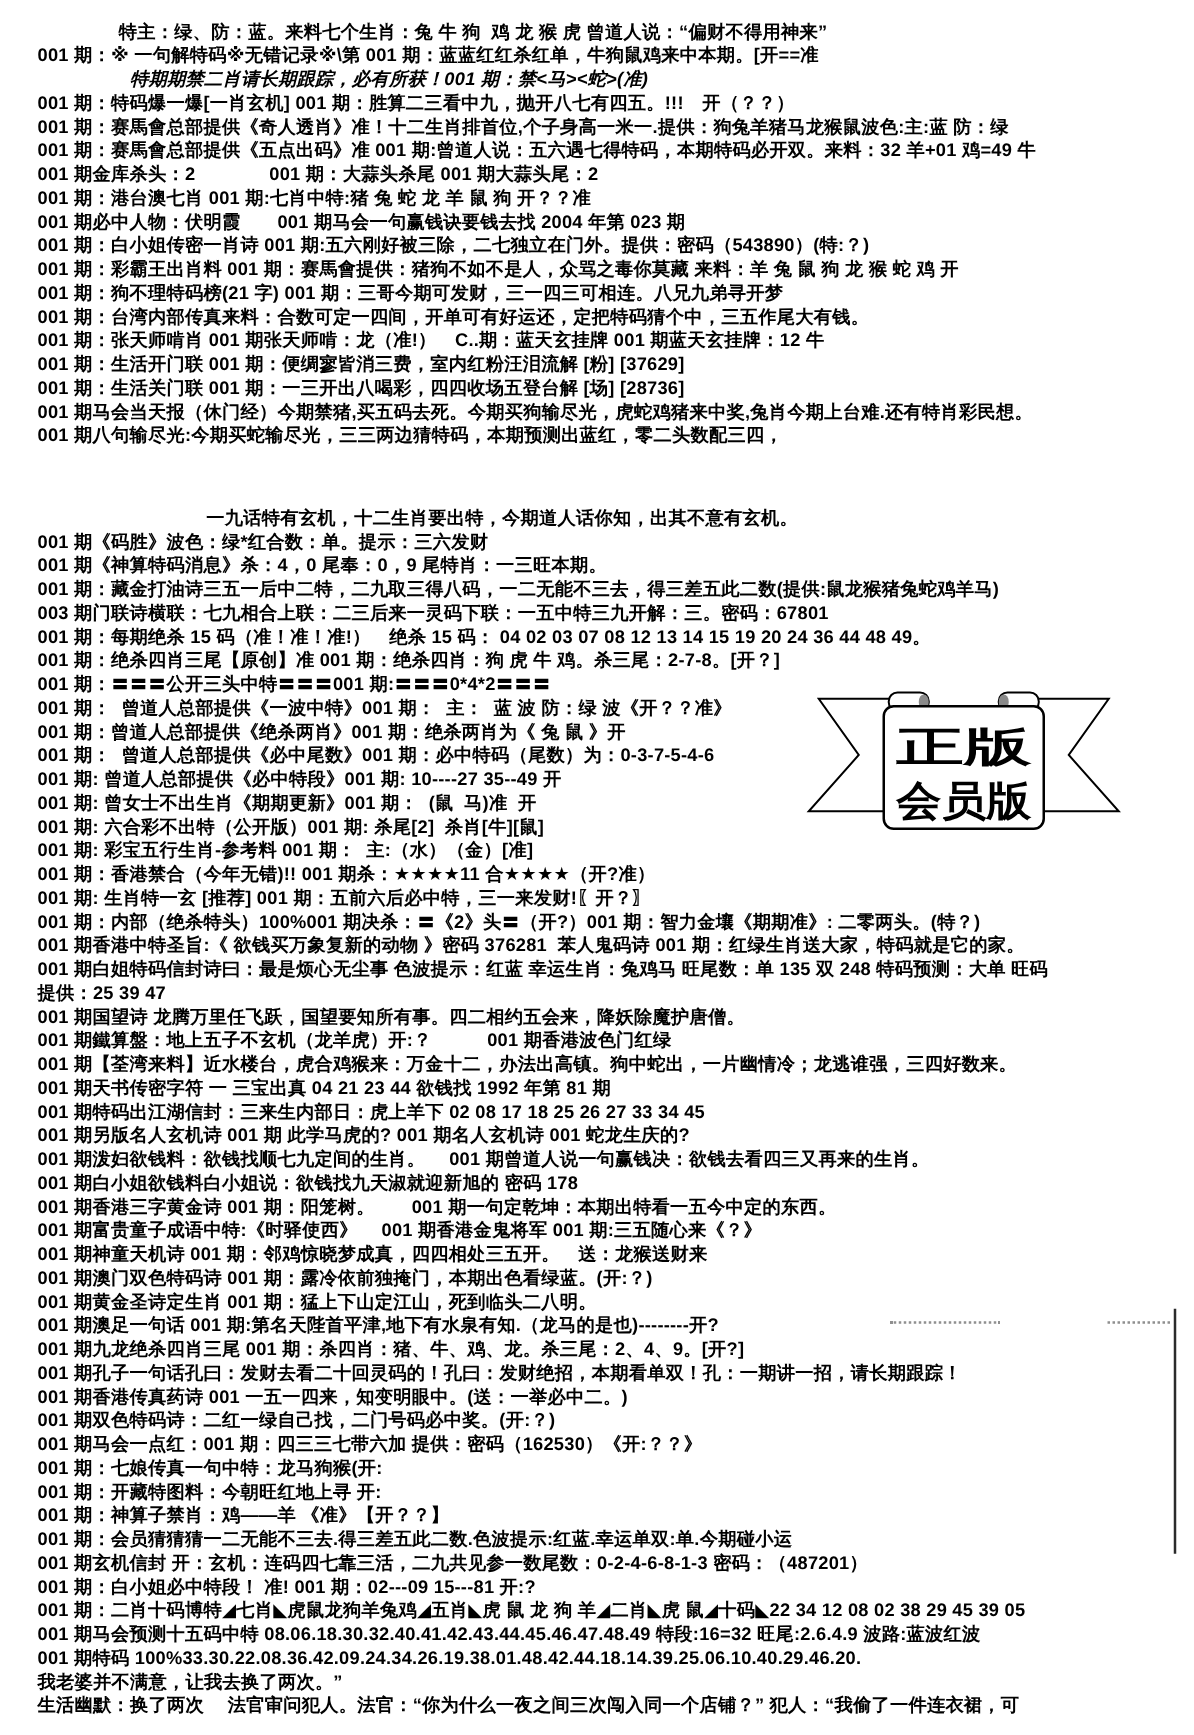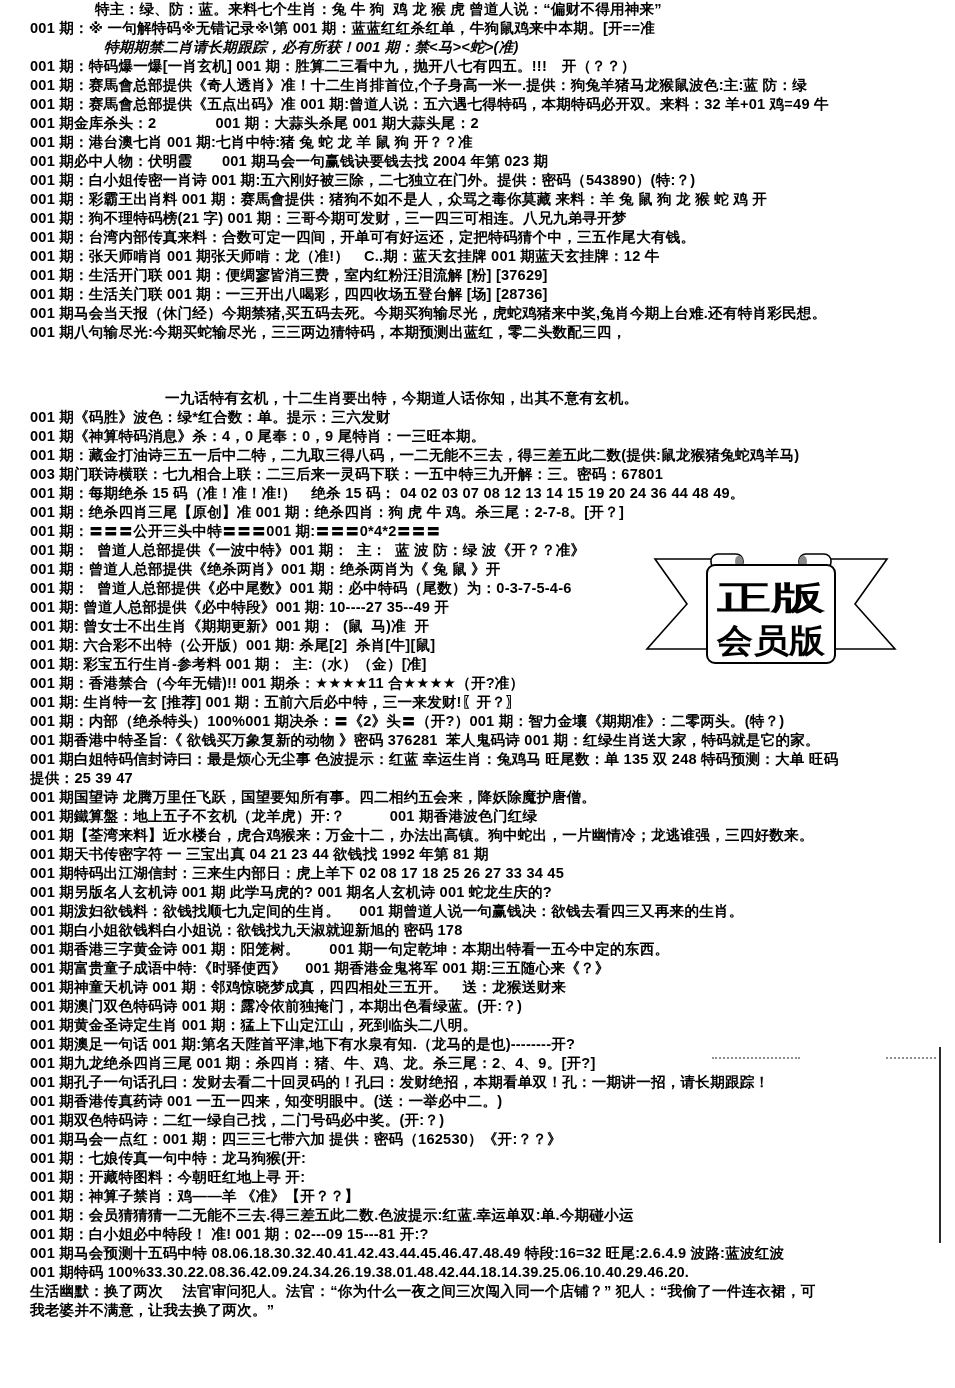--- a/index.html
+++ b/index.html
@@ -2,21 +2,21 @@
 <html><head>
 <meta charset="utf-8">
 <style>
   html,body{margin:0;padding:0;}
   body{
     width:955px;height:1388px;background:#ffffff;position:relative;
     font-family:"Liberation Sans","DejaVu Sans",sans-serif;
     overflow:hidden;
   }
   .sheet{position:absolute;inset:0;}
-  .lines{}
+  .lines{padding-top:17px;}
   .line{
     font-weight:bold;color:#000;font-size:14.6px;line-height:19px;
     letter-spacing:.2px;white-space:pre;margin-left:30px;
   }
   .ind1{margin-left:95px;}
   .ind2{margin-left:104px;font-style:italic;}
   .ind3{margin-left:165px;margin-top:47px;}
   .ribbon{position:absolute;left:645px;top:549px;width:252px;height:120px;}
   .ribbon text{
     font-family:"Liberation Serif","DejaVu Serif",serif;
@@ -87,25 +87,27 @@
       <div class="line ind0">001 期澳足一句话 001 期:第名天陛首平津,地下有水泉有知.（龙马的是也)--------开?</div>
       <div class="line ind0">001 期九龙绝杀四肖三尾 001 期：杀四肖：猪、牛、鸡、龙。杀三尾：2、4、9。[开?]</div>
       <div class="line ind0">001 期孔子一句话孔曰：发财去看二十回灵码的！孔曰：发财绝招，本期看单双！孔：一期讲一招，请长期跟踪！</div>
       <div class="line ind0">001 期香港传真药诗 001 一五一四来，知变明眼中。(送：一举必中二。)</div>
       <div class="line ind0">001 期双色特码诗：二红一绿自己找，二门号码必中奖。(开:？)</div>
       <div class="line ind0">001 期马会一点红：001 期：四三三七带六加 提供：密码（162530）《开:？？》</div>
       <div class="line ind0">001 期：七娘传真一句中特：龙马狗猴(开:</div>
       <div class="line ind0">001 期：开藏特图料：今朝旺红地上寻 开:</div>
       <div class="line ind0">001 期：神算子禁肖：鸡——羊 《准》【开？？】</div>
       <div class="line ind0">001 期：会员猜猜猜一二无能不三去.得三差五此二数.色波提示:红蓝.幸运单双:单.今期碰小运</div>
+      <div class="line ind0">001 期玄机信封 开：玄机：连码四七靠三活，二九共见参一数尾数：0-2-4-6-8-1-3 密码：（487201）</div>
       <div class="line ind0">001 期：白小姐必中特段！ 准! 001 期：02---09 15---81 开:?</div>
+      <div class="line ind0">001 期：二肖十码博特◢七肖◣虎鼠龙狗羊兔鸡◢五肖◣虎 鼠 龙 狗 羊◢二肖◣虎 鼠◢十码◣22 34 12 08 02 38 29 45 39 05</div>
       <div class="line ind0">001 期马会预测十五码中特 08.06.18.30.32.40.41.42.43.44.45.46.47.48.49 特段:16=32 旺尾:2.6.4.9 波路:蓝波红波</div>
       <div class="line ind0">001 期特码 100%33.30.22.08.36.42.09.24.34.26.19.38.01.48.42.44.18.14.39.25.06.10.40.29.46.20.</div>
+      <div class="line ind0">我老婆并不满意，让我去换了两次。”</div>
       <div class="line ind0">生活幽默：换了两次　 法官审问犯人。法官：“你为什么一夜之间三次闯入同一个店铺？” 犯人：“我偷了一件连衣裙，可</div>
-      <div class="line ind0">我老婆并不满意，让我去换了两次。”</div>
     </div>
 
   <svg class="ribbon" viewBox="0 0 252 120" xmlns="http://www.w3.org/2000/svg">
 
     <polygon points="10,10 78,10 78,100 2,100 42,55" fill="#ffffff" stroke="#000000" stroke-width="1.6"></polygon>
 
     <polygon points="242,10 174,10 174,100 250,100 210,55" fill="#ffffff" stroke="#000000" stroke-width="1.6"></polygon>
 
     <rect x="66" y="5" width="32" height="15" rx="7" fill="#ffffff" stroke="#000000" stroke-width="1.6"></rect>
     <ellipse cx="94" cy="12.5" rx="4" ry="6" fill="#8a8a8a"></ellipse>

